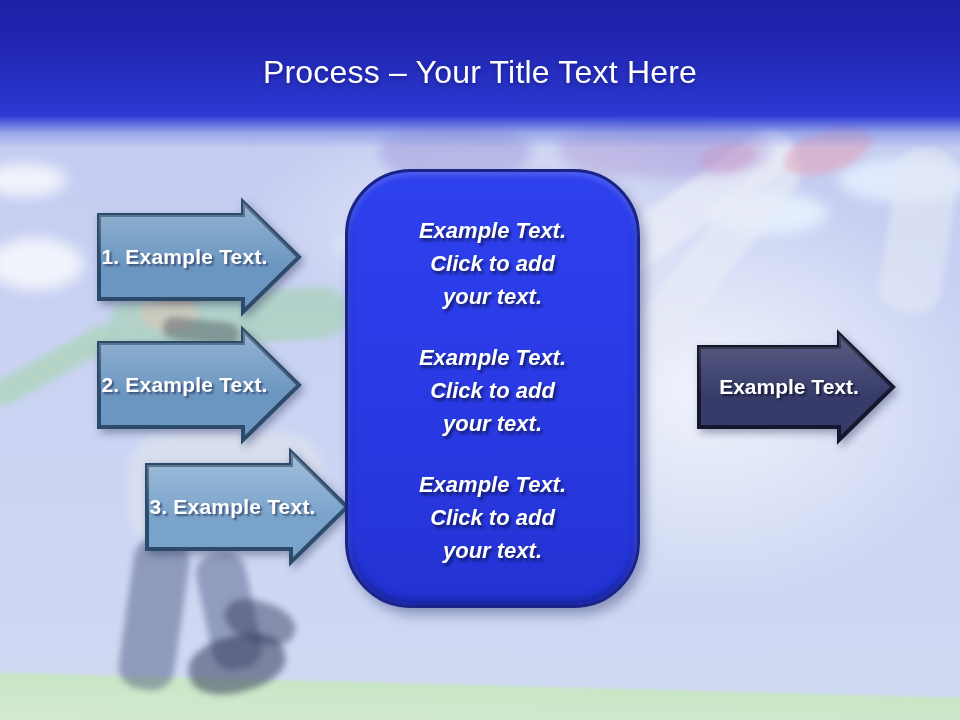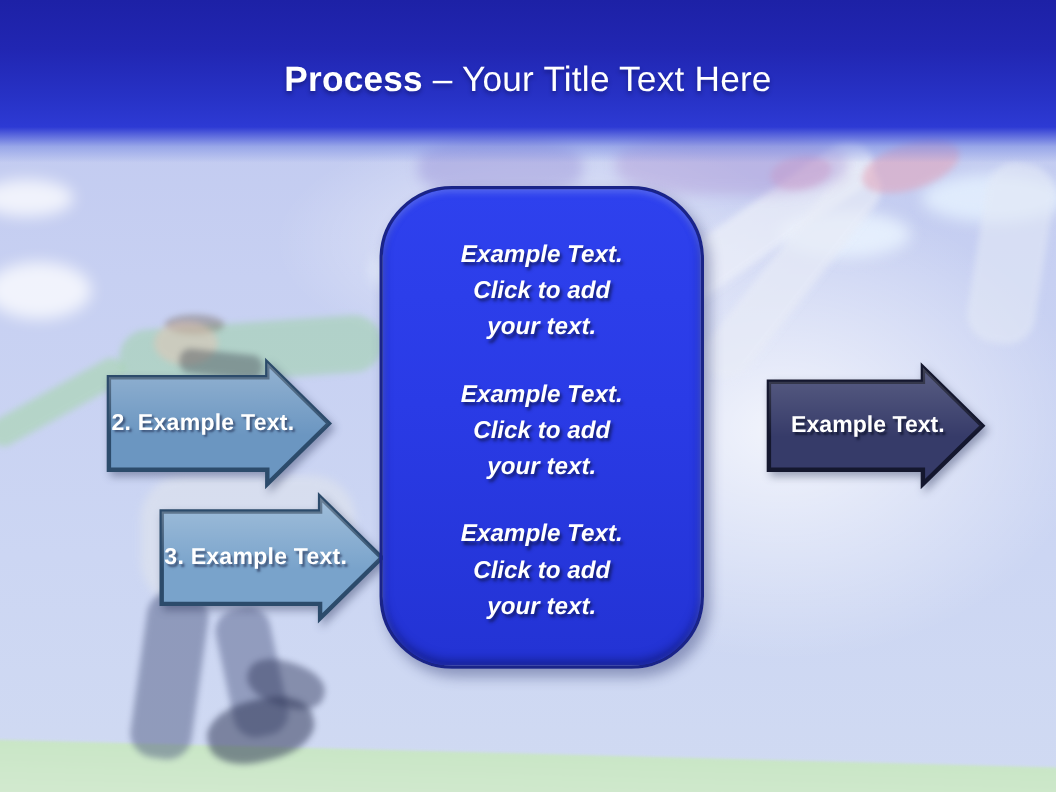--- a/index.html
+++ b/index.html
@@ -55,21 +55,21 @@
     background:linear-gradient(180deg,
       var(--c-header-top,#1d21a6) 0%, #2126b2 30%, #2732c6 60%,
       var(--c-header-bottom,#2d3ad4) 78%,
       rgba(110,130,225,.5) 90%, rgba(199,208,242,0) 100%);
   }
   .title{
     position:absolute;left:0;top:54px;width:960px;text-align:center;
     font-size:32px;color:var(--c-text,#fff);letter-spacing:.2px;
     text-shadow:0 2px 4px rgba(0,0,40,.35);
   }
-  .title .em{font-weight:700;}
+  .title .em{font-weight:400;}
   .title .rest{font-weight:400;margin-top:44px;}
   
   .step{position:absolute;width:205px;height:116px;}
   .step svg,.out svg{position:absolute;inset:0;overflow:visible;filter:drop-shadow(3px 4px 4px rgba(30,40,80,.4));}
   .step .lbl{
     position:absolute;left:4px;right:34px;top:0;bottom:0;display:flex;align-items:center;justify-content:center;
     color:var(--c-text,#fff);font-size:21px;font-weight:600;letter-spacing:.2px;
     text-shadow:2px 2px 2px rgba(25,35,70,.6);
   }
   .step1{left:97px;top:199px;}
@@ -130,20 +130,33 @@
     <div class="blob shoe-p2"></div>
     <div class="blob fig-purple1"></div>
     <div class="blob fig-purple2"></div>
   </div>
 
   <div class="header"></div>
   <div class="title">
     <span class="em">Process </span><span class="rest">– Your Title Text Here</span>
   </div>
 
+  <div class="step step1">
+    <svg viewBox="0 0 205 116">
+      <defs>
+          <linearGradient id="sh1" x1="0" y1="0" x2="0" y2="1">
+        <stop offset="0" stop-color="rgba(255,255,255,.28)"></stop>
+            <stop offset=".6" stop-color="rgba(255,255,255,0)"></stop>
+      </linearGradient>
+        </defs>
+      <polygon points="2,16 146,16 146,3 202,58 146,113 146,100 2,100" style="fill:var(--c-step-arrow-fill,#6b96c1);stroke:var(--c-step-arrow-stroke,#2c4b6b);stroke-width:4;stroke-linejoin:miter;"></polygon>
+      <polygon points="2,16 146,16 146,3 202,58 146,113 146,100 2,100" fill="url(#sh1)"></polygon>
+    </svg>
+    <div class="lbl">1. Example Text.</div>
+  </div>
 
   <div class="step step2">
     <svg viewBox="0 0 205 116">
       <defs>
           <linearGradient id="sh2" x1="0" y1="0" x2="0" y2="1">
         <stop offset="0" stop-color="rgba(255,255,255,.28)"></stop>
             <stop offset=".6" stop-color="rgba(255,255,255,0)"></stop>
       </linearGradient>
         </defs>
       <polygon points="2,16 146,16 146,3 202,58 146,113 146,100 2,100" style="fill:var(--c-step-arrow-fill,#6b96c1);stroke:var(--c-step-arrow-stroke,#2c4b6b);stroke-width:4;stroke-linejoin:miter;"></polygon>

